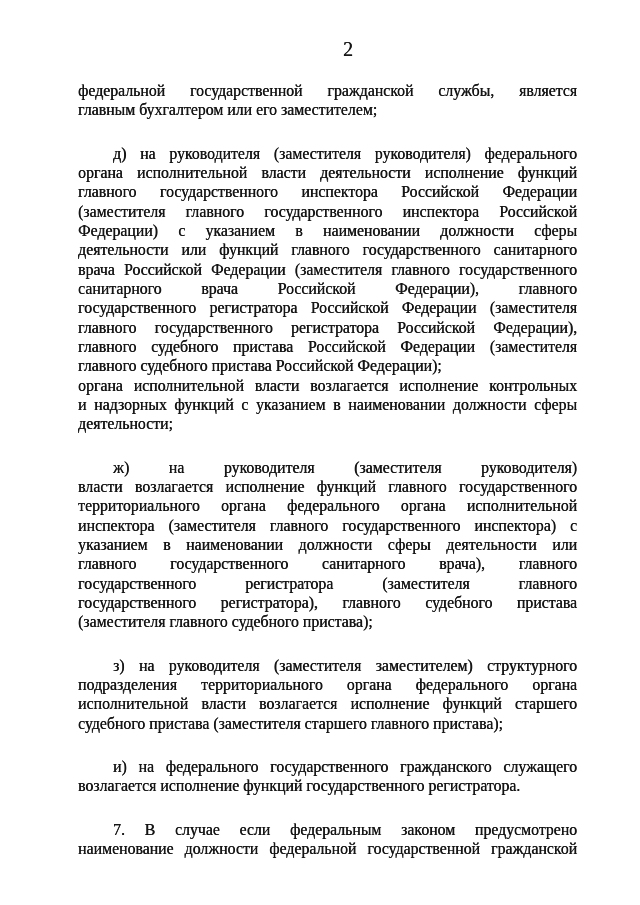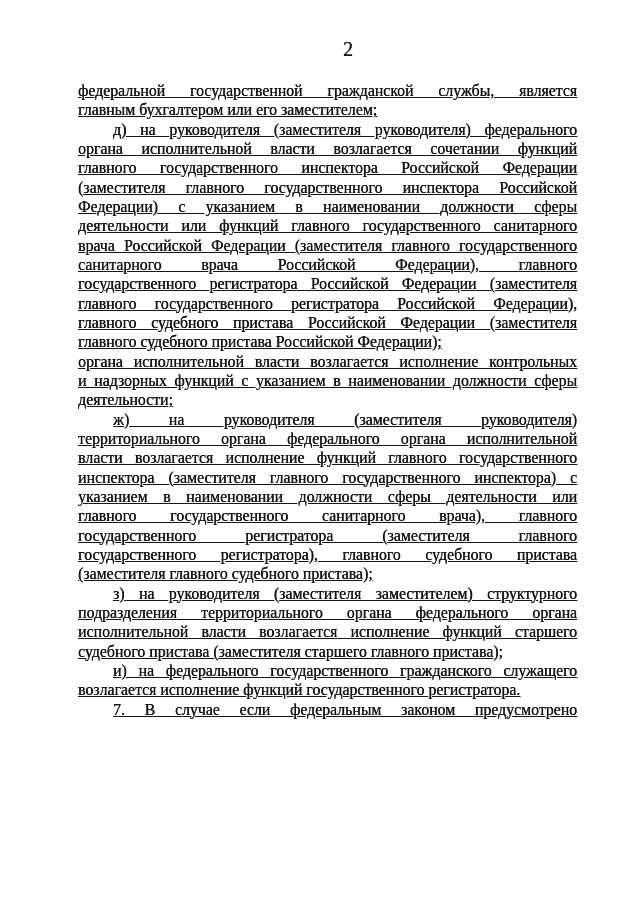--- a/index.html
+++ b/index.html
@@ -36,75 +36,76 @@
     line-height: 19.33px;
     text-shadow: 0.35px 0 0 currentColor;
   }
   .paragraph {
     margin: 0;
   }
   .line {
     text-align: justify;
     text-align-last: justify;
     white-space: normal;
-    text-decoration: underline;
   }
   .line.no-stretch {
     text-align-last: left;
   }
   .line.indent {
     text-indent: 35px;
+    margin-top: 24px;
   }
 </style>
 </head>
 <body>
 
 <div class="page-number">2</div>
 
 <div class="content">
     <div class="paragraph">
       <div class="line">федеральной государственной гражданской службы, является</div>
       <div class="line no-stretch">главным бухгалтером или его заместителем;</div>
     </div>
     <div class="paragraph">
       <div class="line indent">д) на руководителя (заместителя руководителя) федерального</div>
-      <div class="line">органа исполнительной власти возлагается сочетании функций</div>
+      <div class="line">органа исполнительной власти деятельности исполнение функций</div>
       <div class="line">главного государственного инспектора Российской Федерации</div>
       <div class="line">(заместителя главного государственного инспектора Российской</div>
       <div class="line">Федерации) с указанием в наименовании должности сферы</div>
       <div class="line">деятельности или функций главного государственного санитарного</div>
       <div class="line">врача Российской Федерации (заместителя главного государственного</div>
       <div class="line">санитарного врача Российской Федерации), главного</div>
       <div class="line">государственного регистратора Российской Федерации (заместителя</div>
       <div class="line">главного государственного регистратора Российской Федерации),</div>
       <div class="line">главного судебного пристава Российской Федерации (заместителя</div>
       <div class="line no-stretch">главного судебного пристава Российской Федерации);</div>
     </div>
     <div class="paragraph">
       <div class="line">органа исполнительной власти возлагается исполнение контрольных</div>
       <div class="line">и надзорных функций с указанием в наименовании должности сферы</div>
       <div class="line no-stretch">деятельности;</div>
     </div>
     <div class="paragraph">
       <div class="line indent">ж) на руководителя (заместителя руководителя)</div>
+      <div class="line">власти возлагается исполнение функций главного государственного</div>
       <div class="line">территориального органа федерального органа исполнительной</div>
-      <div class="line">власти возлагается исполнение функций главного государственного</div>
       <div class="line">инспектора (заместителя главного государственного инспектора) с</div>
       <div class="line">указанием в наименовании должности сферы деятельности или</div>
       <div class="line">главного государственного санитарного врача), главного</div>
       <div class="line">государственного регистратора (заместителя главного</div>
       <div class="line">государственного регистратора), главного судебного пристава</div>
       <div class="line no-stretch">(заместителя главного судебного пристава);</div>
     </div>
     <div class="paragraph">
       <div class="line indent">з) на руководителя (заместителя заместителем) структурного</div>
       <div class="line">подразделения территориального органа федерального органа</div>
       <div class="line">исполнительной власти возлагается исполнение функций старшего</div>
       <div class="line no-stretch">судебного пристава (заместителя старшего главного пристава);</div>
     </div>
     <div class="paragraph">
       <div class="line indent">и) на федерального государственного гражданского служащего</div>
       <div class="line no-stretch">возлагается исполнение функций государственного регистратора.</div>
     </div>
     <div class="paragraph">
       <div class="line indent">7. В случае если федеральным законом предусмотрено</div>
+      <div class="line">наименование должности федеральной государственной гражданской</div>
     </div>
   </div>
 
 </body></html>

